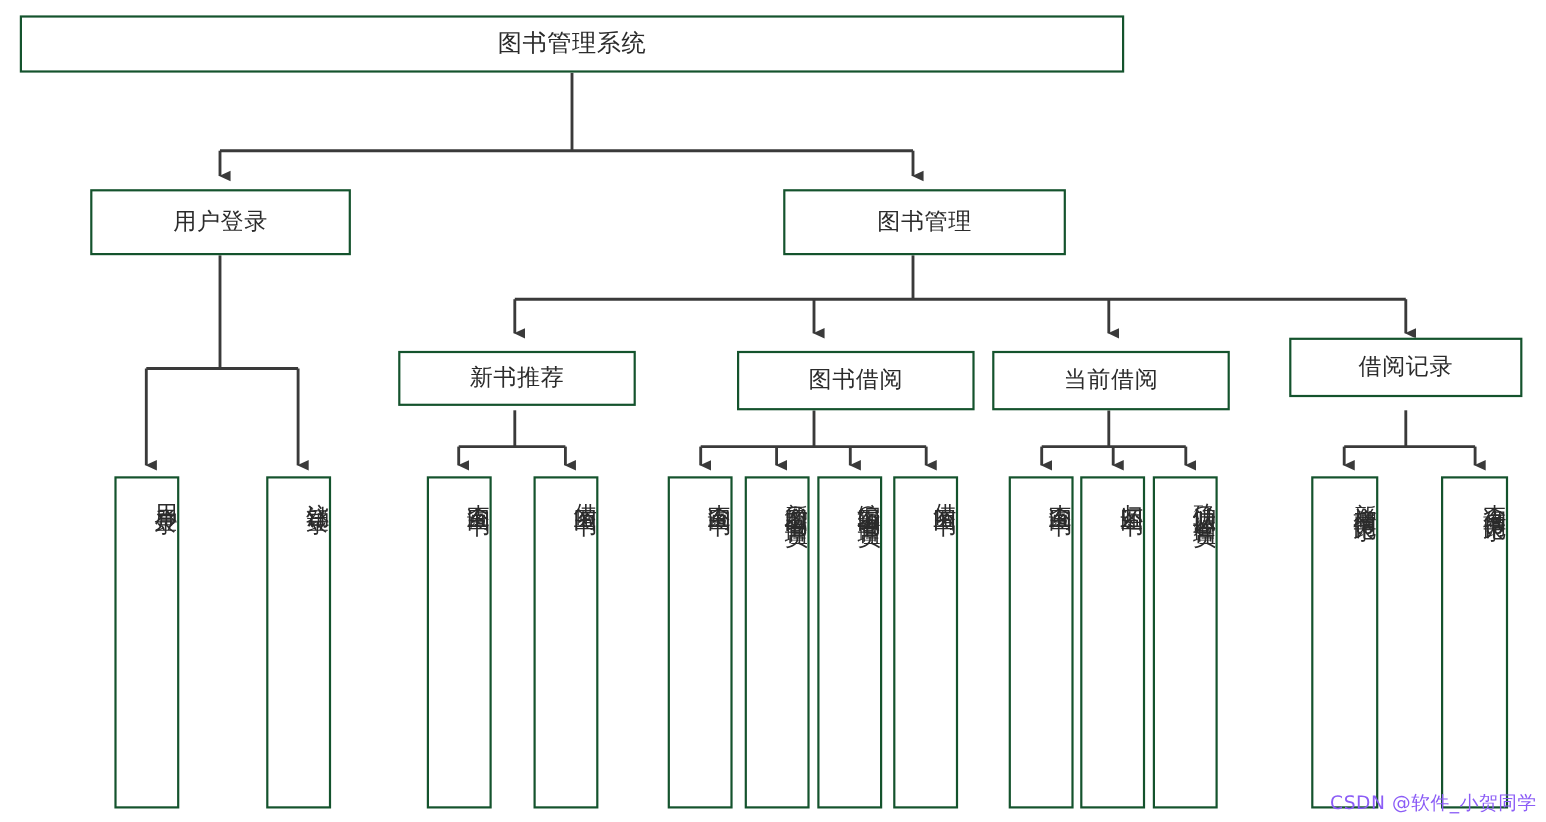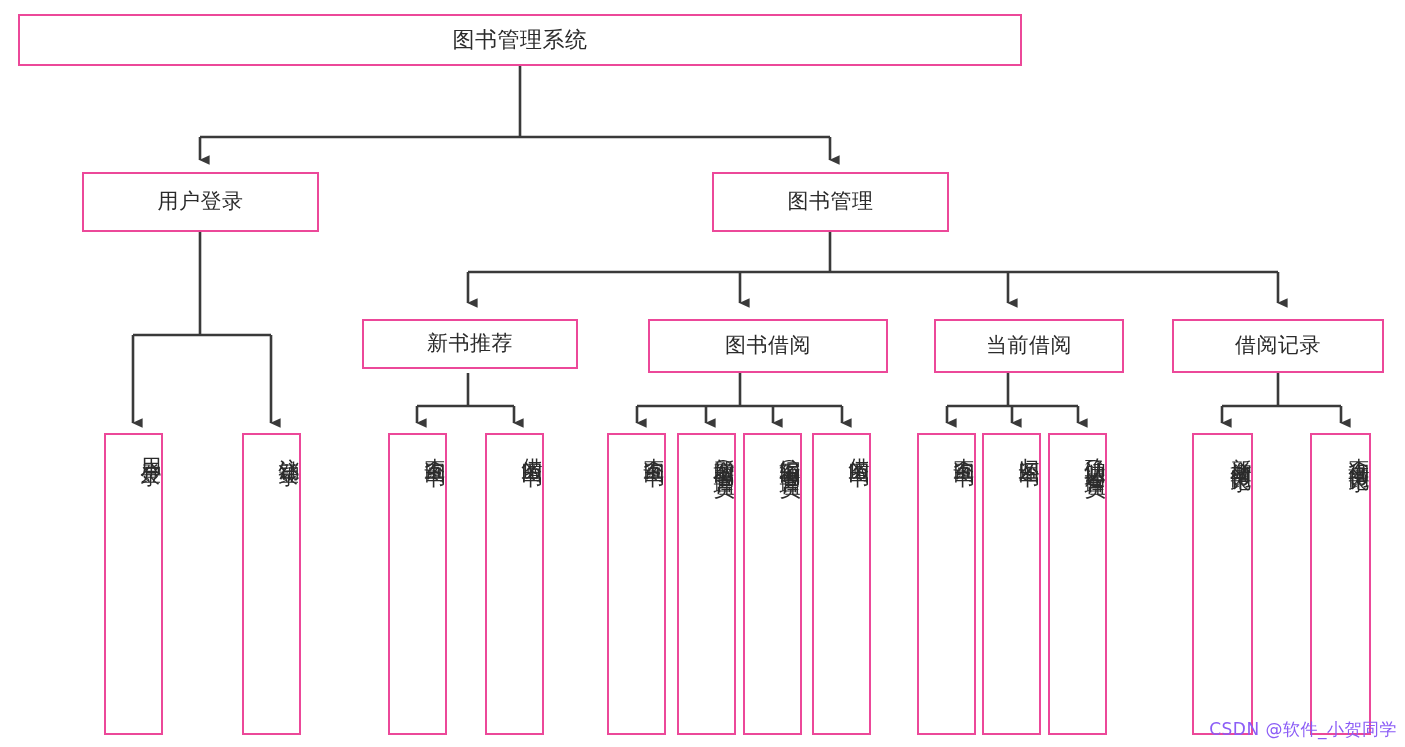--- a/index.html
+++ b/index.html
@@ -25,21 +25,21 @@
     top: 0;
     width: 1405px;
     height: 747px;
     pointer-events: none;
   }
   
   .node {
     position: absolute;
     box-sizing: border-box;
     background: #ffffff;
-    border: 2px solid #ec4899;
+    border: 2px solid #14532d;
     display: flex;
     align-items: center;
     justify-content: center;
     color: #2b2b2b;
   }
   .node .label {
     color: #2b2b2b;
     line-height: 1.12;
     text-align: center;
     white-space: pre-line;
@@ -141,37 +141,37 @@
   </svg>
 
   <div class="node horiz root" style="left:18px; top:14px; width:1004px; height:52px;">
     <span class="label">图书管理系统</span>
   </div>
 
   <div class="node horiz" style="left:82px; top:172px; width:237px; height:60px;">
     <span class="label">用户登录</span>
   </div>
 
-  <div class="node horiz" style="left:712px; top:172px; width:237px; height:60px;">
+  <div class="node horiz" style="left:712px; top:172px; width:257px; height:60px;">
     <span class="label">图书管理</span>
   </div>
 
   <div class="node horiz" style="left:362px; top:319px; width:216px; height:50px;">
     <span class="label">新书推荐</span>
   </div>
 
-  <div class="node horiz" style="left:648px; top:319px; width:240px; height:54px;align-items:center;">
+  <div class="node horiz" style="left:670px; top:319px; width:216px; height:54px;align-items:center;">
     <span class="label">图书借阅</span>
   </div>
 
-  <div class="node horiz" style="left:902px; top:319px; width:190px; height:54px;margin-left:32px;">
+  <div class="node horiz" style="left:902px; top:319px; width:216px; height:54px;">
     <span class="label">当前借阅</span>
   </div>
 
-  <div class="node horiz" style="left:1172px; top:319px; width:212px; height:54px;">
+  <div class="node horiz" style="left:1172px; top:307px; width:212px; height:54px;">
     <span class="label">借阅记录</span>
   </div>
 
   <div class="node vert" style="left:104px; top:433px; width:59px; height:302px;">
     <span class="label">用户登录</span>
   </div>
 
   <div class="node vert" style="left:242px; top:433px; width:59px; height:302px;">
     <span class="label">注销登录</span>
   </div>

